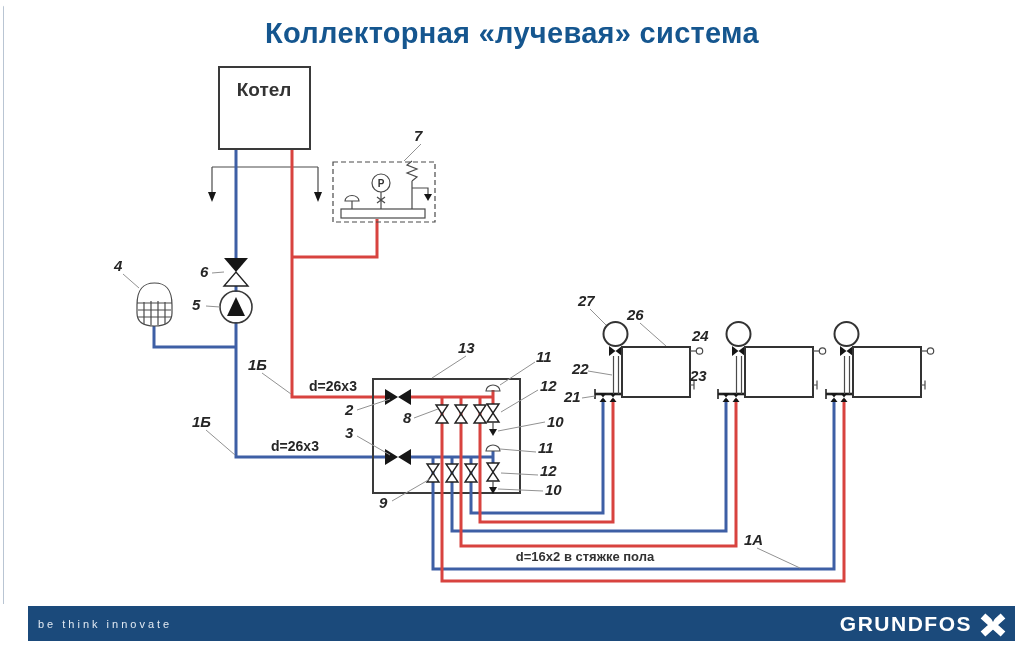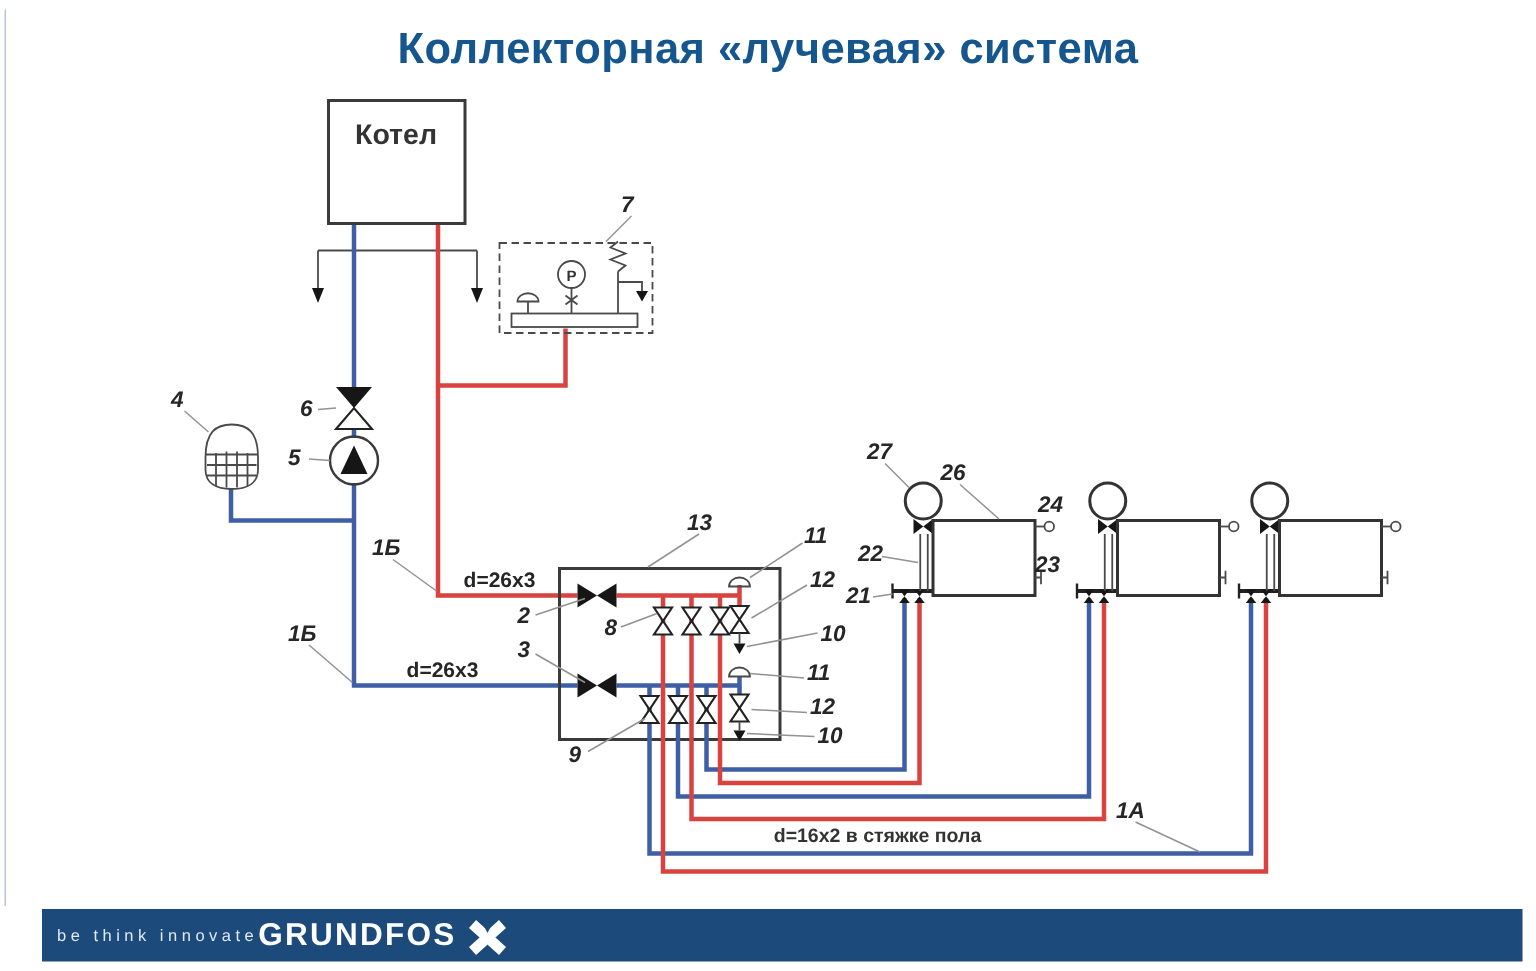--- a/index.html
+++ b/index.html
@@ -17,21 +17,21 @@
   .leader{stroke:#929292;stroke-width:1;fill:none;}
   .solid{fill:#161616;stroke:none;}
   .vwhite{fill:#ffffff;stroke:#222;stroke-width:1.4;}
   .num{font-style:italic;font-weight:bold;font-size:15px;fill:#262626;}
   .dim{font-weight:bold;font-size:14px;fill:#262626;}
   .boiler-t{font-weight:bold;font-size:19px;fill:#333;}
   .gauge-t{font-weight:bold;font-size:10px;fill:#333;}
   .floor-t{font-weight:bold;font-size:13px;fill:#333;}
   
   .footer{position:absolute;left:28px;top:606px;width:987px;height:35px;background:#1b4a7b;
-          display:flex;align-items:center;
+          display:flex;align-items:center;justify-content:space-between;
           padding:0 8px 0 10px;box-sizing:border-box;}
   .tagline{color:#e2eaf3;font-size:11px;letter-spacing:3px;}
   .brand{display:flex;align-items:center;gap:7px;}
   .brand-text{color:#ffffff;font-weight:bold;font-size:21px;letter-spacing:1.5px;}
 </style>
 </head>
 <body>
 
 <div class="slide">
   <div class="edge-line"></div>

